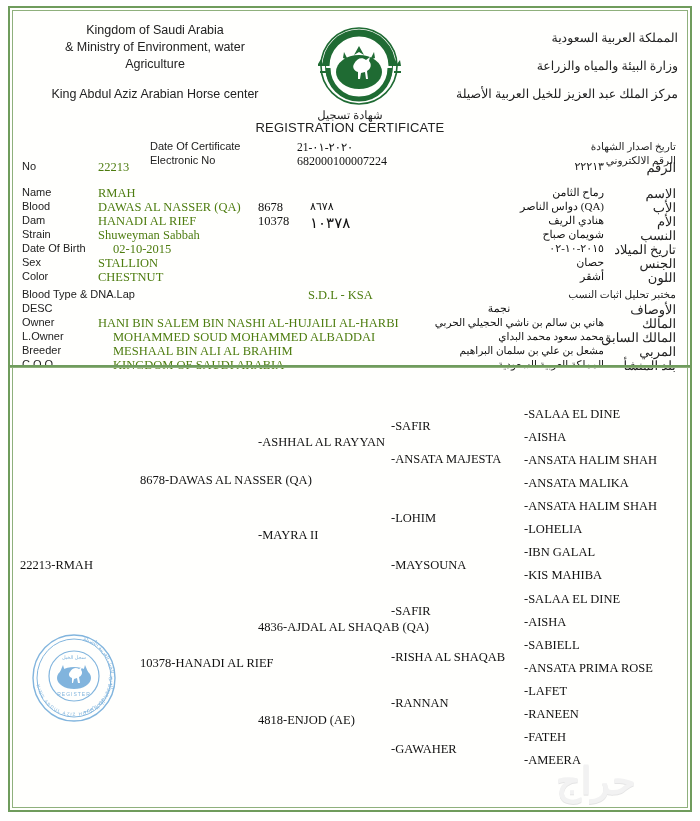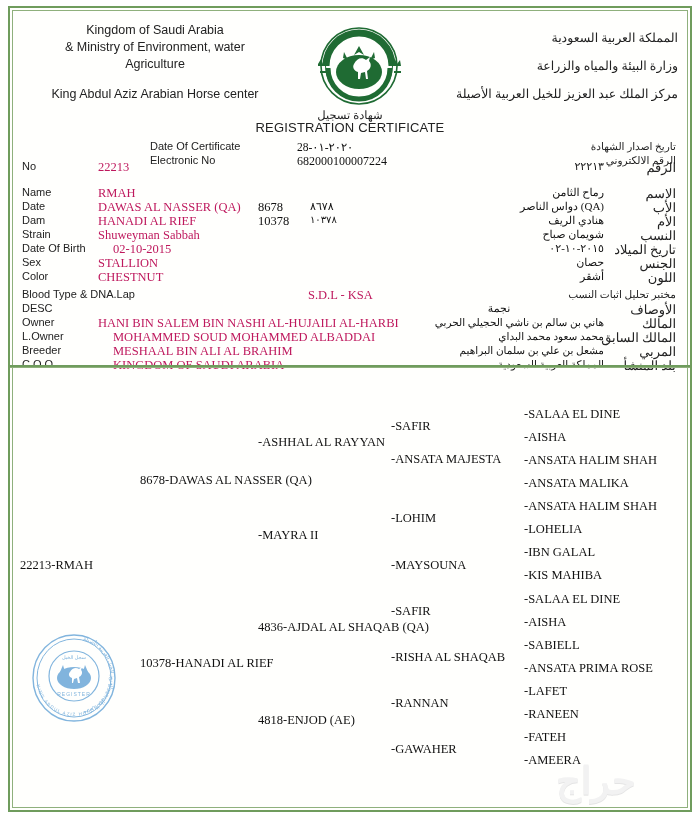--- a/index.html
+++ b/index.html
@@ -124,21 +124,21 @@
     font-family: "Liberation Sans", sans-serif;
     font-size: 11px;
     color: #222;
     white-space: nowrap;
   }
   .lbl-en.wide { left: 12px; }
   .val-en {
     position: absolute;
     left: 88px;
     font-size: 12.5px;
-    color: #be185d;
+    color: #4d7c0f;
     white-space: nowrap;
   }
   .val-en.indent { left: 103px; }
   .val-num {
     position: absolute;
     left: 248px;
     font-size: 12.5px;
     color: #111;
   }
   .val-right-en {
@@ -301,21 +301,21 @@
     </div>
 
     <div class="cert-ar">شهادة تسجيل</div>
     <div class="cert-en">REGISTRATION CERTIFICATE</div>
   </div>
 
   <div class="info">
 
     <div class="row" style="top:0px;">
       <span class="topfield-lbl">Date Of Certificate</span>
-      <span class="topfield-val">٢٠٢٠-٠١-28</span>
+      <span class="topfield-val">٢٠٢٠-٠١-21</span>
       <span class="lbl-ar-wide" style="width:110px;">تاريخ اصدار الشهادة</span>
     </div>
 
     <div class="row" style="top:14px;">
       <span class="topfield-lbl">Electronic No</span>
       <span class="topfield-val ltr">682000100007224</span>
       <span class="lbl-ar-wide" style="width:110px;">الرقم الالكتروني</span>
     </div>
 
     <div class="row" style="top:20px;">
@@ -326,33 +326,33 @@
     </div>
 
     <div class="row" style="top:46px;padding-left:32px;">
       <span class="lbl-en">Name</span>
       <span class="val-en">RMAH</span>
       <span class="val-ar">رماح الثامن</span>
       <span class="lbl-ar">الاسم</span>
     </div>
 
     <div class="row" style="top:60px;">
-      <span class="lbl-en">Date</span>
+      <span class="lbl-en">Blood</span>
       <span class="val-en">DAWAS AL NASSER (QA)</span>
       <span class="val-num">8678</span>
       <span class="val-right-en" style="font-size:11px;direction:rtl;">٨٦٧٨</span>
       <span class="val-ar">(QA) دواس الناصر</span>
       <span class="lbl-ar">الأب</span>
     </div>
 
     <div class="row" style="top:74px;">
       <span class="lbl-en">Dam</span>
       <span class="val-en">HANADI AL RIEF</span>
       <span class="val-num">10378</span>
-      <span class="val-right-en" style="font-size:10px;direction:rtl;font-family:Liberation Serif, serif;">١٠٣٧٨</span>
+      <span class="val-right-en" style="font-size:15px;direction:rtl;font-family:Liberation Serif, serif;">١٠٣٧٨</span>
       <span class="val-ar">هنادي الريف</span>
       <span class="lbl-ar">الأم</span>
     </div>
 
     <div class="row" style="top:88px;">
       <span class="lbl-en">Strain</span>
       <span class="val-en">Shuweyman Sabbah</span>
       <span class="val-ar">شويمان صباح</span>
       <span class="lbl-ar">النسب</span>
     </div>

